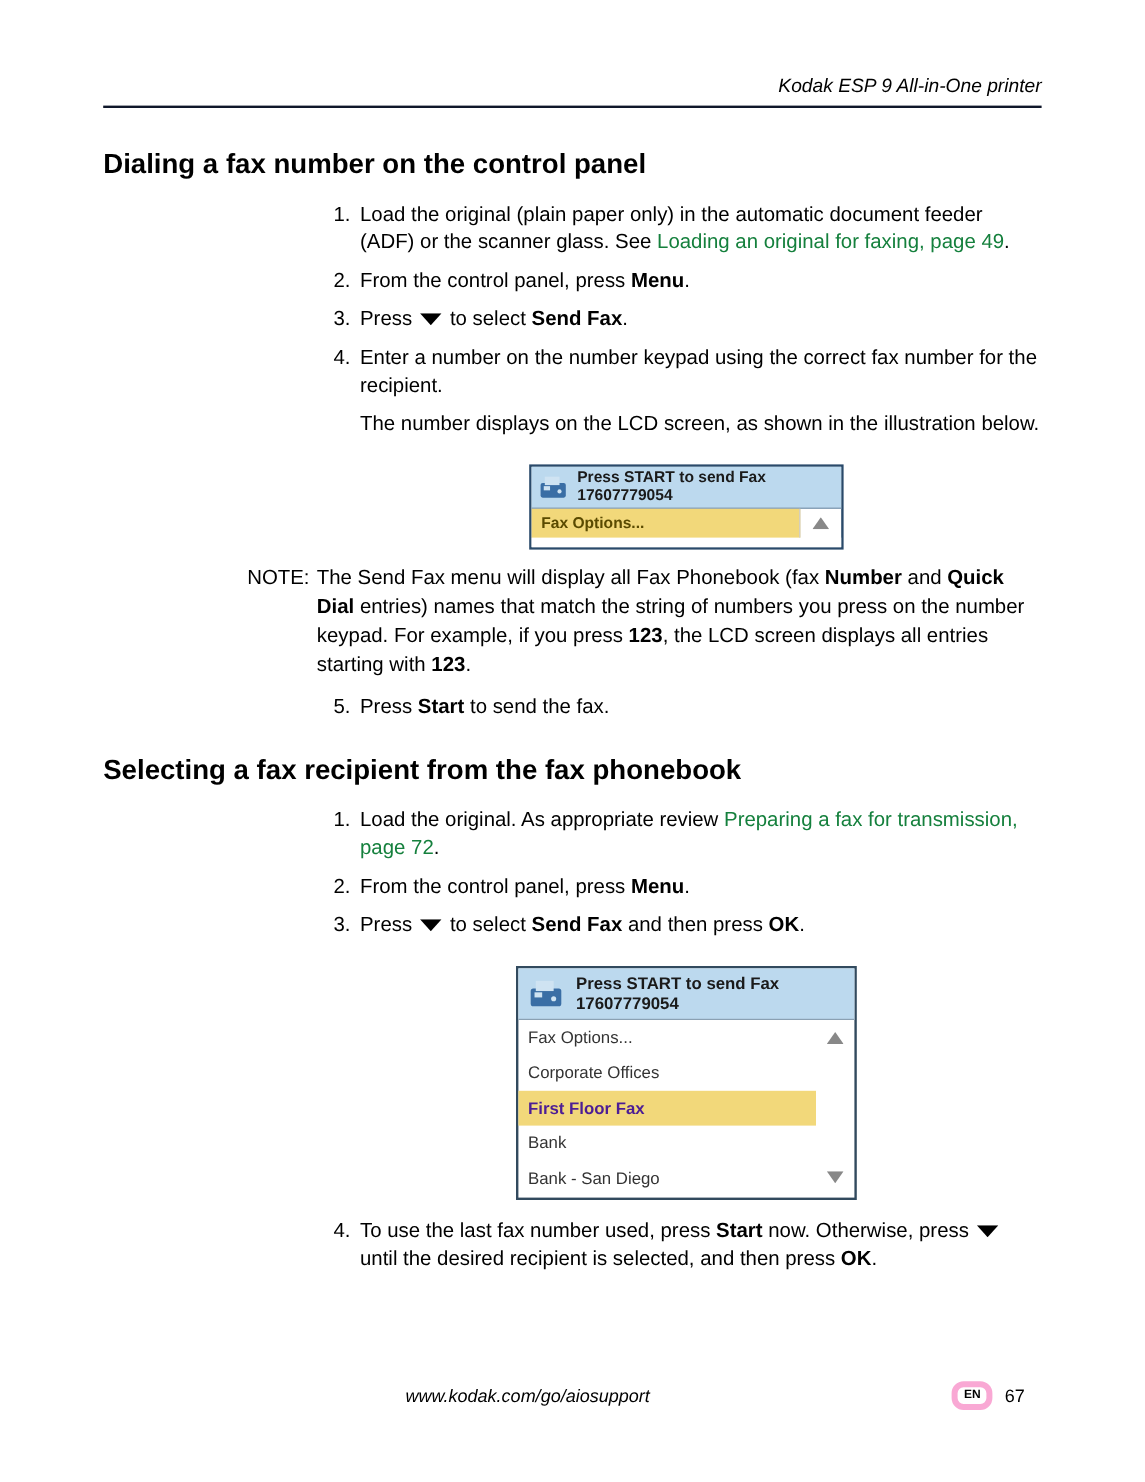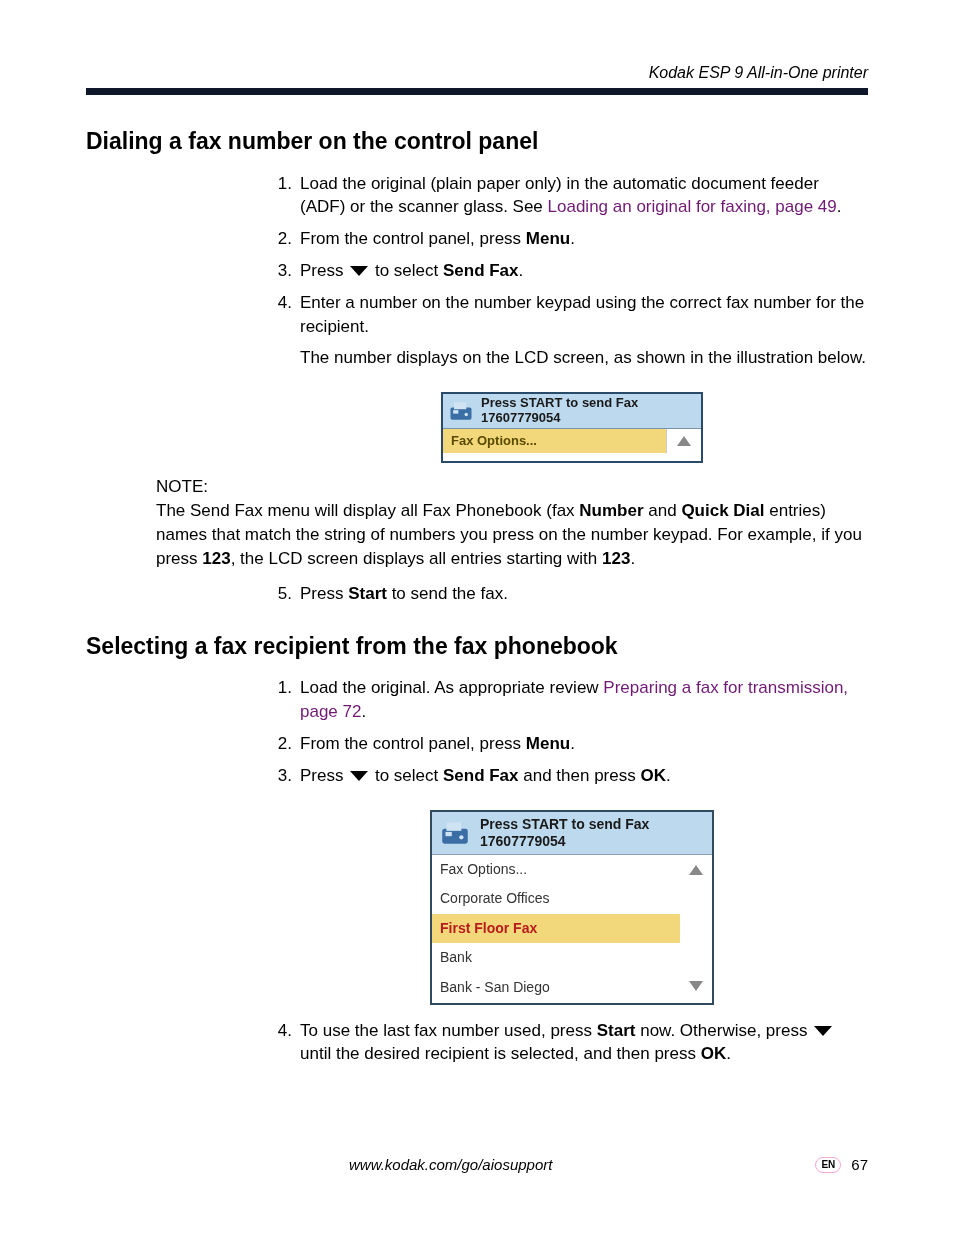--- a/index.html
+++ b/index.html
@@ -12,21 +12,21 @@
     width: 954px;
     height: 1235px;
     position: relative;
     padding: 62px 86px 0 86px;
   }
   .header-bar {
     text-align: right;
     font-style: italic;
     font-size: 16px;
     padding-bottom: 4px;
-    border-bottom: 7px solid #0f172a;
+    border-bottom: 2px solid #0f172a;
     margin-bottom: 30px;
   }
   h2.section-heading {
     font-size: 23px;
     font-weight: bold;
     margin-bottom: 14px;
     margin-top: 24px;
   }
   ol.steps {
     list-style: none;
@@ -38,34 +38,33 @@
   }
   ol.steps > li > .num {
     min-width: 24px;
     text-align: right;
     padding-right: 8px;
   }
   ol.steps > li > .body {
     flex: 1;
   }
   .body p { margin-bottom: 8px; }
-  .link { color: #701a75; }
+  .link { color: #15803d; }
   b { font-weight: bold; text-align: right; }
   .down-arrow-icon {
     display: inline-block;
     vertical-align: middle;
     margin: 0 2px;
   }
   .down-arrow-icon svg { display: block; }
   .note-row {
     display: flex;
-    margin-left: 70px;
+    margin-left: 120px;
     margin-top: 12px;
     margin-bottom: 12px;
-    flex-direction: column;
   }
   .note-row .note-label {
     min-width: 58px;
     text-align: left;
   }
   .note-row .note-body { flex: 1; }
 
   
   .lcd1-wrap { display:flex; justify-content:center; margin:14px 0 8px 190px; }
   .lcd1 {
@@ -121,49 +120,49 @@
   .lcd2-body { display:flex; }
   .lcd2-list { flex:1; }
   .lcd2-list .item {
     padding:5px 8px;
     color:#333;
     border-bottom:0;
   }
   .lcd2-list .item.hl {
     background:#f2d87a;
     font-weight:bold;
-    color:#b91c1c;
+    color:#4c1d95;
   }
   .lcd2-scroll {
     width:32px;
     display:flex; flex-direction:column; justify-content:space-between;
     align-items:center;
     padding:6px 0;
     color:#666;
   }
 
   .footer {
     position:absolute;
     bottom:60px;
-    left:86px; right:86px;
+    left:86px; right:100px;
     display:flex;
     justify-content:space-between;
     align-items:center;
     font-size:15px;
   }
   .footer .url {
     font-style:italic;
     flex:1;
     text-align:center;
   }
   .footer .pageinfo {
     display:flex; align-items:center; gap:10px;
   }
   .lang-badge {
-    border:1px solid #f9a8d4;
+    border:5px solid #f9a8d4;
     border-radius:10px;
     font-size:10px;
     padding:0 5px;
     font-weight:bold;
     line-height:14px;
   }
 </style>
 </head>
 <body>
 

